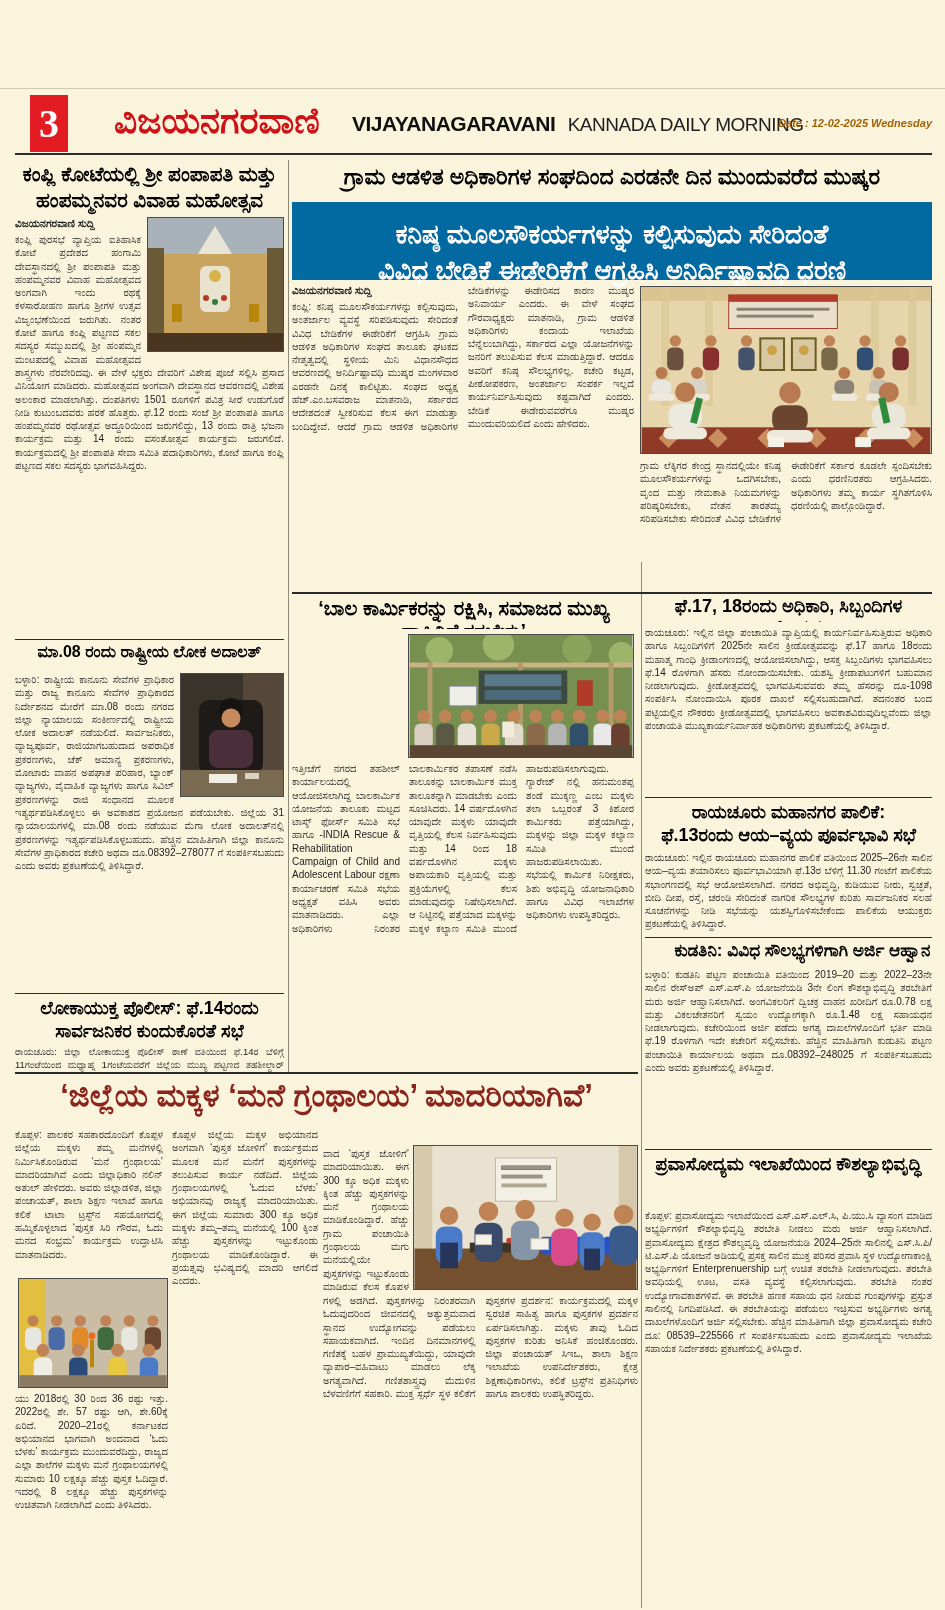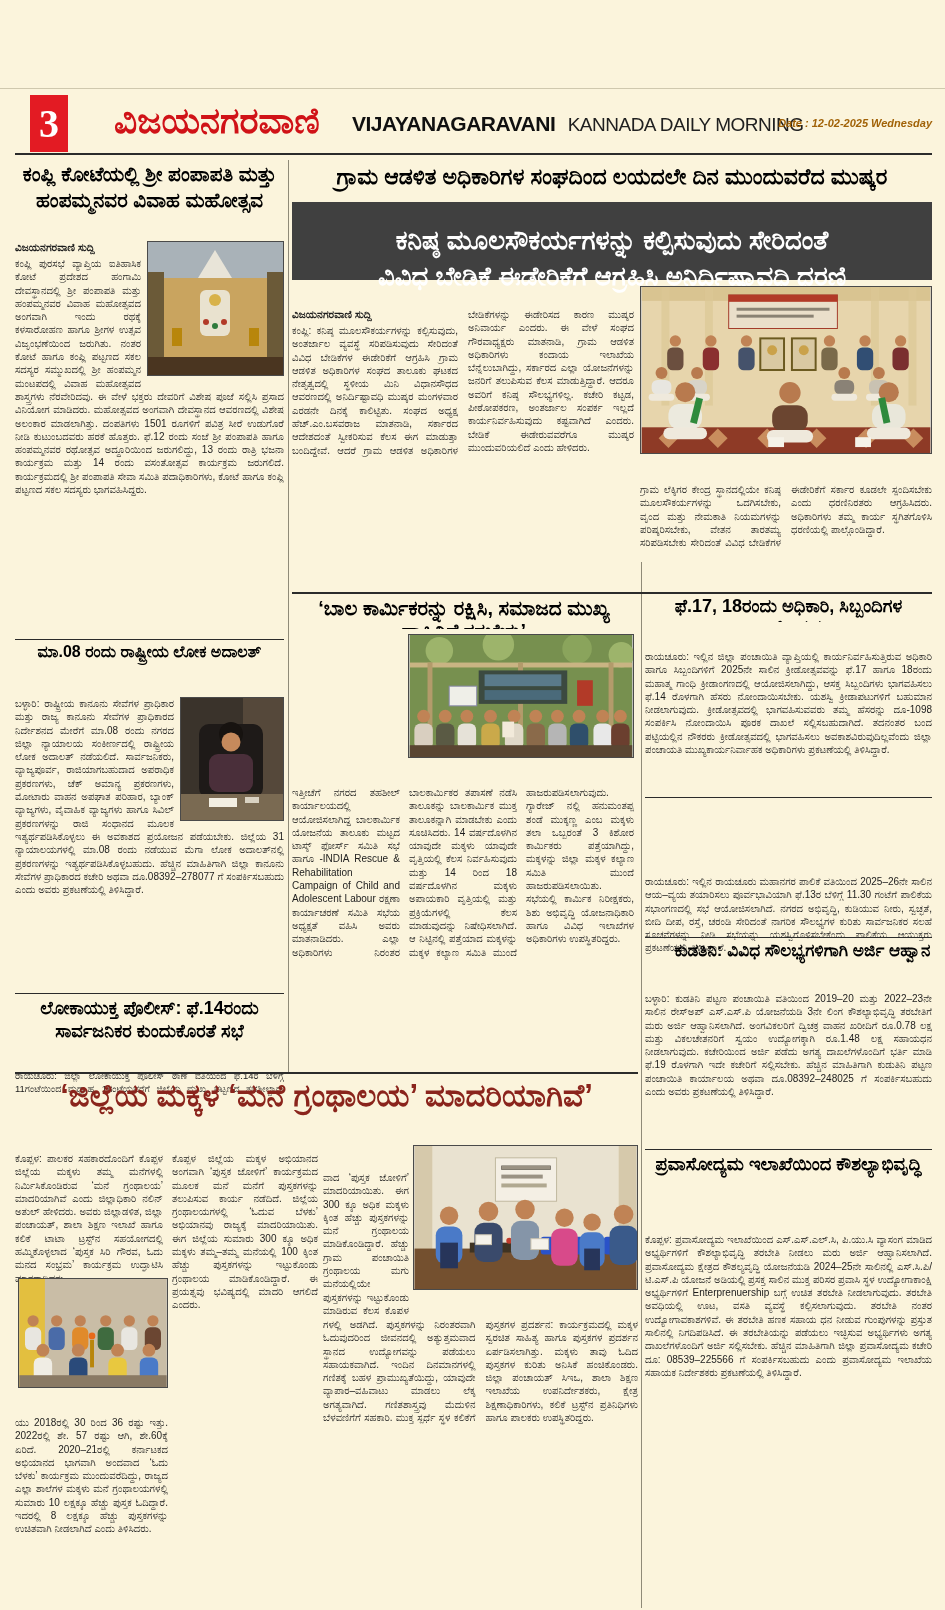--- a/index.html
+++ b/index.html
@@ -1,37 +1,37 @@
 <!DOCTYPE html>
 <html><head>
 <meta charset="utf-8">
 <style>
   html,body{margin:0;padding:0;background:#e8e4d4;}
   .page{position:relative;width:945px;height:1610px;background:#fbf4dc;
         font-family:"Liberation Sans","DejaVu Sans",sans-serif;color:#111;overflow:hidden;}
   .abs{position:absolute;box-sizing:border-box;}
-  .bt{font-size:10px;line-height:1.33;text-align:justify;overflow:hidden;color:#1c1c1c;margin-top:24px;}
+  .bt{font-size:10px;line-height:1.33;text-align:justify;overflow:hidden;color:#1c1c1c;}
   .hl{font-weight:bold;color:#000;overflow:hidden;text-align:center;}
   .ctr{text-align:center;}
   .hline{background:#2b2b2b;height:1px;}
   .vline{background:#8f8a78;width:1px;}
   .byline{font-weight:bold;font-size:10.5px;margin-bottom:2px;}
   .cols2{column-count:2;column-gap:10px;}
   .cols3{column-count:3;column-gap:9px;}
   .cols4{column-count:4;column-gap:10px;}
   .photo{border:1px solid #4a4a4a;display:block;background:#ccc;}
   .fr{float:right;margin:0 0 4px 6px;}
   .masthead-red-box{background:#e31b23;color:#fff;display:flex;align-items:center;justify-content:center;
       font-family:"Liberation Serif","DejaVu Serif",serif;font-size:40px;font-weight:bold;}
   .paper-kn{color:#d01217;font-size:36px;font-weight:bold;letter-spacing:0;}
   .paper-en-b{font-weight:bold;font-size:21px;letter-spacing:-0.5px;color:#101010;}
   .paper-en-r{font-size:19px;letter-spacing:-0.5px;color:#202020;margin-left:8px;}
   .date-lbl{font-weight:bold;font-size:11px;color:#a16207;font-style:italic;}
   .kicker{font-size:22px;font-weight:bold;text-align:center;color:#000;}
-  .orange-box{background:#404040;color:#ffffff;text-align:center;padding-top:20px;}
+  .orange-box{background:#0369a1;color:#ffffff;text-align:center;padding-top:14px;}
   .orange-box div{font-size:26px;font-weight:bold;line-height:36px;}
   .maroon-hl{color:#8a241c;font-size:31px;font-weight:bold;text-align:center;}
   .sub-hl{font-size:18px;font-weight:bold;text-align:center;color:#000;line-height:1.25;}
 </style>
 </head>
 <body>
 
 <div class="page">
 
   <svg width="0" height="0" style="position:absolute" aria-hidden="true">
@@ -103,21 +103,21 @@
   </div>
 
   <div class="abs hline" style="left:15px;top:993px;width:269px"></div>
 
   <div class="abs sub-hl" style="left:15px;top:997px;width:269px;height:46px">
     <div>ಲೋಕಾಯುಕ್ತ ಪೊಲೀಸ್: ಫೆ.14ರಂದು</div>
     <div>ಸಾರ್ವಜನಿಕರ ಕುಂದುಕೊರತೆ ಸಭೆ</div>
   </div>
   <div class="abs bt" style="left:15px;top:1046px;width:269px;height:26px;font-size:9.5px">ರಾಯಚೂರು: ಜಿಲ್ಲಾ ಲೋಕಾಯುಕ್ತ ಪೊಲೀಸ್ ಠಾಣೆ ವತಿಯಿಂದ ಫೆ.14ರ ಬೆಳಿಗ್ಗೆ 11ಗಂಟೆಯಿಂದ ಮಧ್ಯಾಹ್ನ 1ಗಂಟೆಯವರೆಗೆ ಜಿಲ್ಲೆಯ ಮುಖ್ಯ ಪಟ್ಟಣದ ತಹಶೀಲ್ದಾರ್ ಕಚೇರಿಯಲ್ಲಿ ಸಾರ್ವಜನಿಕರ ಕುಂದುಕೊರತೆ ಹಾಗೂ ಅಹವಾಲುಗಳ ಸಭೆ ಆಯೋಜಿಸಲಾಗಿದ್ದು, ಹೆಚ್ಚಿನ ಸಂಖ್ಯೆಯಲ್ಲಿ ಸಾರ್ವಜನಿಕರು ಭಾಗವಹಿಸಿ ಸಭೆಯನ್ನು ಯಶಸ್ವಿಗೊಳಿಸಬೇಕೆಂದು ಕರ್ನಾಟಕ ಲೋಕಾಯುಕ್ತ ಪೊಲೀಸ್ ಅಧೀಕ್ಷಕರು ಪ್ರಕಟಣೆಯಲ್ಲಿ ತಿಳಿಸಿದ್ದಾರೆ.</div>
 
-  <div class="abs kicker" style="left:292px;top:164px;width:640px;height:34px">ಗ್ರಾಮ ಆಡಳಿತ ಅಧಿಕಾರಿಗಳ ಸಂಘದಿಂದ ಲಯದಲೇ ದಿನ ಮುಂದುವರೆದ ಮುಷ್ಕರ</div>
+  <div class="abs kicker" style="left:292px;top:164px;width:640px;height:34px">ಗ್ರಾಮ ಆಡಳಿತ ಅಧಿಕಾರಿಗಳ ಸಂಘದಿಂದ ಎರಡನೇ ದಿನ ಮುಂದುವರೆದ ಮುಷ್ಕರ</div>
   <div class="abs orange-box" style="left:292px;top:202px;width:640px;height:78px">
     <div>ಕನಿಷ್ಠ ಮೂಲಸೌಕರ್ಯಗಳನ್ನು ಕಲ್ಪಿಸುವುದು ಸೇರಿದಂತೆ</div>
     <div>ವಿವಿಧ ಬೇಡಿಕೆ ಈಡೇರಿಕೆಗೆ ಆಗ್ರಹಿಸಿ ಅನಿರ್ದಿಷ್ಟಾವಧಿ ಧರಣಿ</div>
   </div>
   <div class="abs bt cols2" style="left:292px;top:284px;width:342px;height:276px">
     <div class="byline">ವಿಜಯನಗರವಾಣಿ ಸುದ್ದಿ</div>
     <div>ಕಂಪ್ಲಿ: ಕನಿಷ್ಠ ಮೂಲಸೌಕರ್ಯಗಳನ್ನು ಕಲ್ಪಿಸುವುದು, ಅಂತರ್ಜಾಲ ವ್ಯವಸ್ಥೆ ಸರಿಪಡಿಸುವುದು ಸೇರಿದಂತೆ ವಿವಿಧ ಬೇಡಿಕೆಗಳ ಈಡೇರಿಕೆಗೆ ಆಗ್ರಹಿಸಿ ಗ್ರಾಮ ಆಡಳಿತ ಅಧಿಕಾರಿಗಳ ಸಂಘದ ತಾಲೂಕು ಘಟಕದ ನೇತೃತ್ವದಲ್ಲಿ ಸ್ಥಳೀಯ ಮಿನಿ ವಿಧಾನಸೌಧದ ಆವರಣದಲ್ಲಿ ಅನಿರ್ದಿಷ್ಟಾವಧಿ ಮುಷ್ಕರ ಮಂಗಳವಾರ ಎರಡನೇ ದಿನಕ್ಕೆ ಕಾಲಿಟ್ಟಿತು. ಸಂಘದ ಅಧ್ಯಕ್ಷ ಹೆಚ್.ಎಂ.ಬಸವರಾಜ ಮಾತನಾಡಿ, ಸರ್ಕಾರದ ಆದೇಶದಂತೆ ಸ್ವೀಕರಿಸುವ ಕೆಲಸ ಈಗ ಮಾಡುತ್ತಾ ಬಂದಿದ್ದೇವೆ. ಆದರೆ ಗ್ರಾಮ ಆಡಳಿತ ಅಧಿಕಾರಿಗಳ ಬೇಡಿಕೆಗಳನ್ನು ಈಡೇರಿಸದ ಕಾರಣ ಮುಷ್ಕರ ಅನಿವಾರ್ಯ ಎಂದರು. ಈ ವೇಳೆ ಸಂಘದ ಗೌರವಾಧ್ಯಕ್ಷರು ಮಾತನಾಡಿ, ಗ್ರಾಮ ಆಡಳಿತ ಅಧಿಕಾರಿಗಳು ಕಂದಾಯ ಇಲಾಖೆಯ ಬೆನ್ನೆಲುಬಾಗಿದ್ದು, ಸರ್ಕಾರದ ಎಲ್ಲಾ ಯೋಜನೆಗಳನ್ನು ಜನರಿಗೆ ತಲುಪಿಸುವ ಕೆಲಸ ಮಾಡುತ್ತಿದ್ದಾರೆ. ಆದರೂ ಅವರಿಗೆ ಕನಿಷ್ಠ ಸೌಲಭ್ಯಗಳಿಲ್ಲ. ಕಚೇರಿ ಕಟ್ಟಡ, ಪೀಠೋಪಕರಣ, ಅಂತರ್ಜಾಲ ಸಂಪರ್ಕ ಇಲ್ಲದೆ ಕಾರ್ಯನಿರ್ವಹಿಸುವುದು ಕಷ್ಟವಾಗಿದೆ ಎಂದರು. ಬೇಡಿಕೆ ಈಡೇರುವವರೆಗೂ ಮುಷ್ಕರ ಮುಂದುವರಿಯಲಿದೆ ಎಂದು ಹೇಳಿದರು.</div>
   </div>
   <svg class="photo abs" style="left:640px;top:286px" width="292" height="168" viewBox="0 0 292 168">
     <rect width="292" height="168" fill="#e7d5ac"></rect>
@@ -194,20 +194,24 @@
     <rect x="94" y="88" width="12" height="16" fill="#f2eada"></rect>
   </svg>
   <div class="abs bt cols3" style="left:292px;top:762px;width:342px;height:306px">
     <div>ಇತ್ತೀಚೆಗೆ ನಗರದ ತಹಶೀಲ್ ಕಾರ್ಯಾಲಯದಲ್ಲಿ ಆಯೋಜಿಸಲಾಗಿದ್ದ ಬಾಲಕಾರ್ಮಿಕ ಯೋಜನೆಯ ತಾಲೂಕು ಮಟ್ಟದ ಟಾಸ್ಕ್ ಫೋರ್ಸ್ ಸಮಿತಿ ಸಭೆ ಹಾಗೂ -INDIA Rescue &amp; Rehabilitation Campaign of Child and Adolescent Labour ರಕ್ಷಣಾ ಕಾರ್ಯಾಚರಣೆ ಸಮಿತಿ ಸಭೆಯ ಅಧ್ಯಕ್ಷತೆ ವಹಿಸಿ ಅವರು ಮಾತನಾಡಿದರು. ಎಲ್ಲಾ ಅಧಿಕಾರಿಗಳು ನಿರಂತರ ಬಾಲಕಾರ್ಮಿಕರ ತಪಾಸಣೆ ನಡೆಸಿ ತಾಲೂಕನ್ನು ಬಾಲಕಾರ್ಮಿಕ ಮುಕ್ತ ತಾಲೂಕನ್ನಾಗಿ ಮಾಡಬೇಕು ಎಂದು ಸೂಚಿಸಿದರು. 14 ವರ್ಷದೊಳಗಿನ ಯಾವುದೇ ಮಕ್ಕಳು ಯಾವುದೇ ವೃತ್ತಿಯಲ್ಲಿ ಕೆಲಸ ನಿರ್ವಹಿಸುವುದು ಮತ್ತು 14 ರಿಂದ 18 ವರ್ಷದೊಳಗಿನ ಮಕ್ಕಳು ಅಪಾಯಕಾರಿ ವೃತ್ತಿಯಲ್ಲಿ ಮತ್ತು ಪ್ರಕ್ರಿಯೆಗಳಲ್ಲಿ ಕೆಲಸ ಮಾಡುವುದನ್ನು ನಿಷೇಧಿಸಲಾಗಿದೆ. ಆ ನಿಟ್ಟಿನಲ್ಲಿ ಪತ್ತೆಯಾದ ಮಕ್ಕಳನ್ನು ಮಕ್ಕಳ ಕಲ್ಯಾಣ ಸಮಿತಿ ಮುಂದೆ ಹಾಜರುಪಡಿಸಲಾಗುವುದು. ಗ್ಯಾರೇಜ್ ನಲ್ಲಿ ಹನುಮಂತಪ್ಪ ಶಂಡೆ ಮುಕ್ಕಣ್ಣ ಎಂಬ ಮಕ್ಕಳು ತಲಾ ಒಬ್ಬರಂತೆ 3 ಕಿಶೋರ ಕಾರ್ಮಿಕರು ಪತ್ತೆಯಾಗಿದ್ದು, ಮಕ್ಕಳನ್ನು ಜಿಲ್ಲಾ ಮಕ್ಕಳ ಕಲ್ಯಾಣ ಸಮಿತಿ ಮುಂದೆ ಹಾಜರುಪಡಿಸಲಾಯಿತು. ಸಭೆಯಲ್ಲಿ ಕಾರ್ಮಿಕ ನಿರೀಕ್ಷಕರು, ಶಿಶು ಅಭಿವೃದ್ಧಿ ಯೋಜನಾಧಿಕಾರಿ ಹಾಗೂ ವಿವಿಧ ಇಲಾಖೆಗಳ ಅಧಿಕಾರಿಗಳು ಉಪಸ್ಥಿತರಿದ್ದರು.</div>
   </div>
 
   <div class="abs hl ctr" style="left:645px;top:596px;width:287px;height:26px;font-size:18px">ಫೆ.17, 18ರಂದು ಅಧಿಕಾರಿ, ಸಿಬ್ಬಂದಿಗಳ ಕ್ರೀಡೋತ್ಸವ</div>
   <div class="abs bt" style="left:645px;top:626px;width:287px;height:168px">ರಾಯಚೂರು: ಇಲ್ಲಿನ ಜಿಲ್ಲಾ ಪಂಚಾಯಿತಿ ವ್ಯಾಪ್ತಿಯಲ್ಲಿ ಕಾರ್ಯನಿರ್ವಹಿಸುತ್ತಿರುವ ಅಧಿಕಾರಿ ಹಾಗೂ ಸಿಬ್ಬಂದಿಗಳಿಗೆ 2025ನೇ ಸಾಲಿನ ಕ್ರೀಡೋತ್ಸವವನ್ನು ಫೆ.17 ಹಾಗೂ 18ರಂದು ಮಹಾತ್ಮ ಗಾಂಧಿ ಕ್ರೀಡಾಂಗಣದಲ್ಲಿ ಆಯೋಜಿಸಲಾಗಿದ್ದು, ಆಸಕ್ತ ಸಿಬ್ಬಂದಿಗಳು ಭಾಗವಹಿಸಲು ಫೆ.14 ರೊಳಗಾಗಿ ಹೆಸರು ನೋಂದಾಯಿಸಬೇಕು. ಯಶಸ್ವಿ ಕ್ರೀಡಾಪಟುಗಳಿಗೆ ಬಹುಮಾನ ನೀಡಲಾಗುವುದು. ಕ್ರೀಡೋತ್ಸವದಲ್ಲಿ ಭಾಗವಹಿಸುವವರು ತಮ್ಮ ಹೆಸರನ್ನು ದೂ-1098 ಸಂಪರ್ಕಿಸಿ ನೋಂದಾಯಿಸಿ ಪೂರಕ ದಾಖಲೆ ಸಲ್ಲಿಸಬಹುದಾಗಿದೆ. ತದನಂತರ ಬಂದ ಪಟ್ಟಿಯಲ್ಲಿನ ನೌಕರರು ಕ್ರೀಡೋತ್ಸವದಲ್ಲಿ ಭಾಗವಹಿಸಲು ಅವಕಾಶವಿರುವುದಿಲ್ಲವೆಂದು ಜಿಲ್ಲಾ ಪಂಚಾಯತಿ ಮುಖ್ಯಕಾರ್ಯನಿರ್ವಾಹಕ ಅಧಿಕಾರಿಗಳು ಪ್ರಕಟಣೆಯಲ್ಲಿ ತಿಳಿಸಿದ್ದಾರೆ.</div>
   <div class="abs hline" style="left:645px;top:797px;width:287px"></div>
 
+  <div class="abs sub-hl" style="left:645px;top:801px;width:287px;height:46px">
+    <div>ರಾಯಚೂರು ಮಹಾನಗರ ಪಾಲಿಕೆ:</div>
+    <div>ಫೆ.13ರಂದು ಆಯ–ವ್ಯಯ ಪೂರ್ವಭಾವಿ ಸಭೆ</div>
+  </div>
   <div class="abs bt" style="left:645px;top:851px;width:287px;height:84px">ರಾಯಚೂರು: ಇಲ್ಲಿನ ರಾಯಚೂರು ಮಹಾನಗರ ಪಾಲಿಕೆ ವತಿಯಿಂದ 2025–26ನೇ ಸಾಲಿನ ಆಯ–ವ್ಯಯ ತಯಾರಿಸಲು ಪೂರ್ವಭಾವಿಯಾಗಿ ಫೆ.13ರ ಬೆಳಿಗ್ಗೆ 11.30 ಗಂಟೆಗೆ ಪಾಲಿಕೆಯ ಸಭಾಂಗಣದಲ್ಲಿ ಸಭೆ ಆಯೋಜಿಸಲಾಗಿದೆ. ನಗರದ ಅಭಿವೃದ್ಧಿ, ಕುಡಿಯುವ ನೀರು, ಸ್ವಚ್ಛತೆ, ಬೀದಿ ದೀಪ, ರಸ್ತೆ, ಚರಂಡಿ ಸೇರಿದಂತೆ ನಾಗರಿಕ ಸೌಲಭ್ಯಗಳ ಕುರಿತು ಸಾರ್ವಜನಿಕರ ಸಲಹೆ ಸೂಚನೆಗಳನ್ನು ನೀಡಿ ಸಭೆಯನ್ನು ಯಶಸ್ವಿಗೊಳಿಸಬೇಕೆಂದು ಪಾಲಿಕೆಯ ಆಯುಕ್ತರು ಪ್ರಕಟಣೆಯಲ್ಲಿ ತಿಳಿಸಿದ್ದಾರೆ.</div>
   <div class="abs hline" style="left:645px;top:937px;width:287px"></div>
 
   <div class="abs hl ctr" style="left:659px;top:941px;width:287px;height:24px;font-size:17px">ಕುಡತಿನಿ: ವಿವಿಧ ಸೌಲಭ್ಯಗಳಿಗಾಗಿ ಅರ್ಜಿ ಆಹ್ವಾನ</div>
   <div class="abs bt" style="left:645px;top:968px;width:287px;height:178px">ಬಳ್ಳಾರಿ: ಕುಡತಿನಿ ಪಟ್ಟಣ ಪಂಚಾಯಿತಿ ವತಿಯಿಂದ 2019–20 ಮತ್ತು 2022–23ನೇ ಸಾಲಿನ ರೇಸ್‌ಅಪ್ ಎಸ್.ಎಸ್.ಪಿ ಯೋಜನೆಯಡಿ 3ನೇ ಲಿಂಗ ಕೌಶಲ್ಯಾಭಿವೃದ್ಧಿ ತರಬೇತಿಗೆ ಮರು ಅರ್ಜಿ ಆಹ್ವಾನಿಸಲಾಗಿದೆ. ಅಂಗವಿಕಲರಿಗೆ ದ್ವಿಚಕ್ರ ವಾಹನ ಖರೀದಿಗೆ ರೂ.0.78 ಲಕ್ಷ ಮತ್ತು ವಿಕಲಚೇತನರಿಗೆ ಸ್ವಯಂ ಉದ್ಯೋಗಕ್ಕಾಗಿ ರೂ.1.48 ಲಕ್ಷ ಸಹಾಯಧನ ನೀಡಲಾಗುವುದು. ಕಚೇರಿಯಿಂದ ಅರ್ಜಿ ಪಡೆದು ಅಗತ್ಯ ದಾಖಲೆಗಳೊಂದಿಗೆ ಭರ್ತಿ ಮಾಡಿ ಫೆ.19 ರೊಳಗಾಗಿ ಇದೇ ಕಚೇರಿಗೆ ಸಲ್ಲಿಸಬೇಕು. ಹೆಚ್ಚಿನ ಮಾಹಿತಿಗಾಗಿ ಕುಡುತಿನಿ ಪಟ್ಟಣ ಪಂಚಾಯಿತಿ ಕಾರ್ಯಾಲಯ ಅಥವಾ ದೂ.08392–248025 ಗೆ ಸಂಪರ್ಕಿಸಬಹುದು ಎಂದು ಅವರು ಪ್ರಕಟಣೆಯಲ್ಲಿ ತಿಳಿಸಿದ್ದಾರೆ.</div>
   <div class="abs hline" style="left:645px;top:1149px;width:287px"></div>
 
   <div class="abs sub-hl" style="left:645px;top:1153px;width:287px;height:52px">
     <div>ಪ್ರವಾಸೋದ್ಯಮ ಇಲಾಖೆಯಿಂದ ಕೌಶಲ್ಯಾಭಿವೃದ್ಧಿ</div>
   </div>

